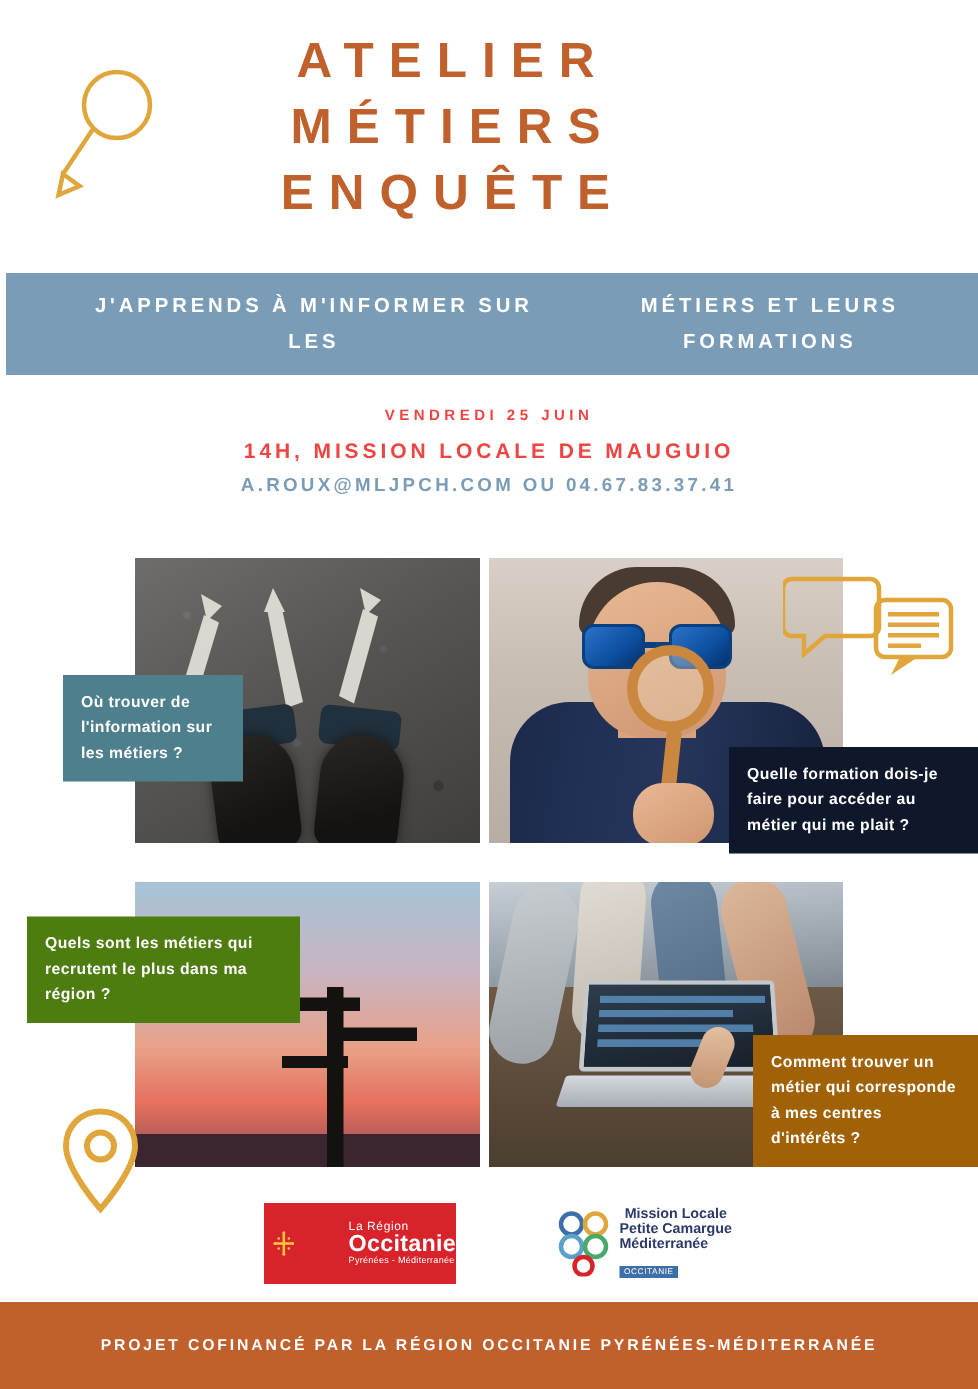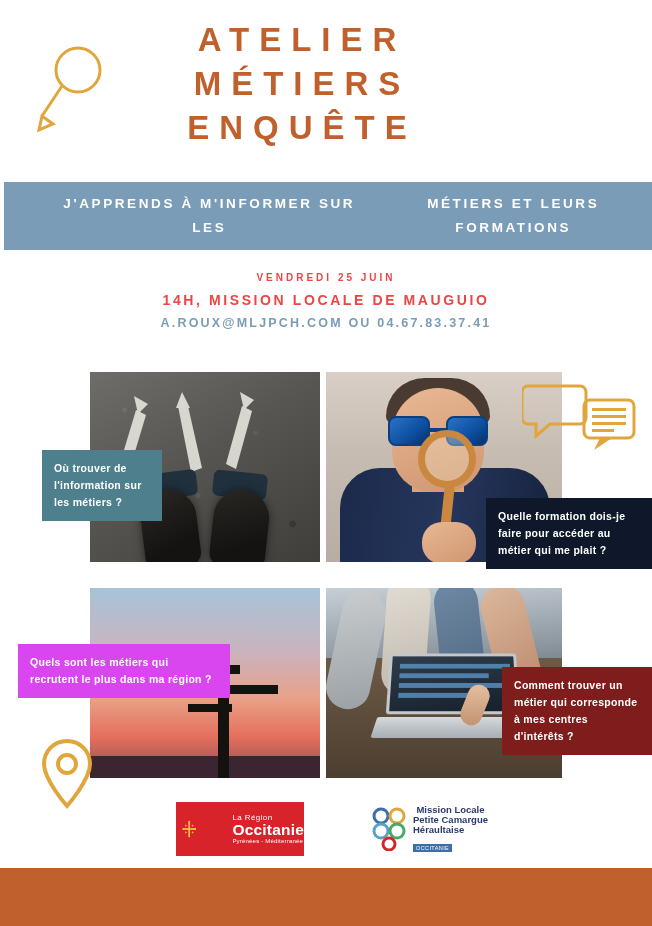--- a/index.html
+++ b/index.html
@@ -192,22 +192,22 @@
   }
 
   
   .qlabel {
     position:absolute; padding:10px 12px;
     color:#ffffff; font-size:10.5px; font-weight:bold; line-height:17px;
     letter-spacing:.3px;
   }
   #q1 { left:8px;   top:450px; width:120px; background:#4d7f8c;margin-left:34px; }
   #q2 { left:486px; top:498px; width:166px; background:#0f172a; }
-  #q3 { left:18px;  top:644px; width:212px; background:#d946ef; }
-  #q4 { left:502px; top:667px; width:150px; background:#7f1d1d; }
+  #q3 { left:18px;  top:611px; width:182px; background:#4d7c0f; }
+  #q4 { left:502px; top:690px; width:150px; background:#a16207; }
 
   
   .pin { position:absolute; left:38px; top:738px; width:58px; height:72px; }
 
   
   .logo-occitanie {
     position:absolute; left:176px; top:802px; width:128px; height:54px;
     background:#d8232a; display:flex; align-items:center;
   }
   .occ-cross { width:34px; height:40px; margin-left:6px; position:relative; }
@@ -382,19 +382,20 @@
   <svg class="ml-rings" viewBox="0 0 40 44">
     <circle cx="11" cy="9" r="7" fill="none" stroke="#3c6ea8" stroke-width="3"></circle>
     <circle cx="27" cy="9" r="7" fill="none" stroke="#e0a63c" stroke-width="3"></circle>
     <circle cx="11" cy="24" r="7" fill="none" stroke="#5aa0c8" stroke-width="3"></circle>
     <circle cx="27" cy="24" r="7" fill="none" stroke="#4aa86a" stroke-width="3"></circle>
     <circle cx="19" cy="37" r="6" fill="none" stroke="#d8232a" stroke-width="3"></circle>
   </svg>
   <div class="ml-text">
     <div class="ml-t1">Mission Locale</div>
     <div class="ml-t2">Petite Camargue</div>
-    <div class="ml-t3">Héraultaise</div>
+    <div class="ml-t3">Méditerranée</div>
     <span class="ml-badge">OCCITANIE</span>
   </div>
 </div>
 
 <div class="footer">
+  <div>PROJET COFINANCÉ PAR LA RÉGION OCCITANIE PYRÉNÉES-MÉDITERRANÉE</div>
 </div>
 
 </body></html>

